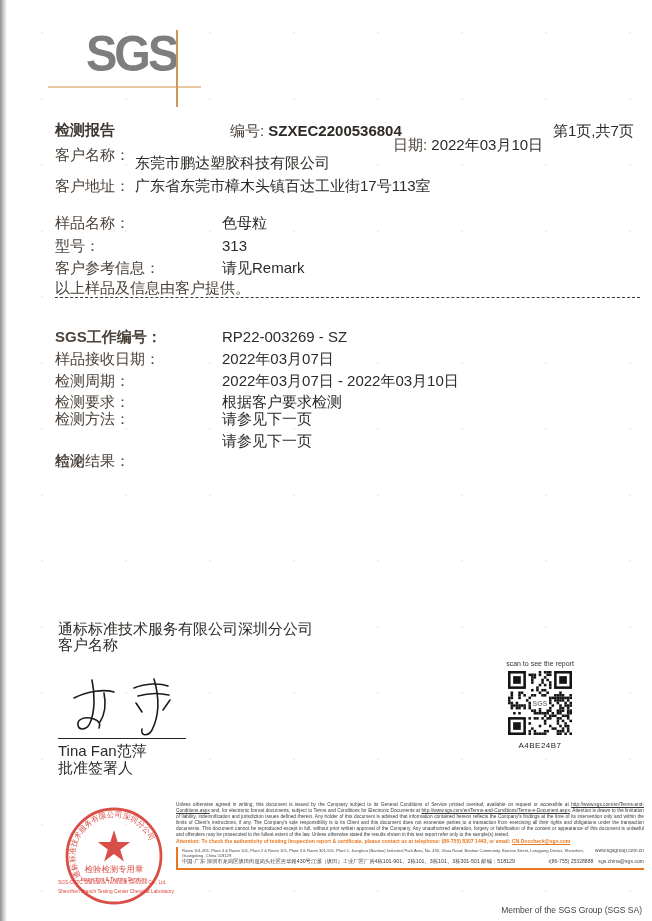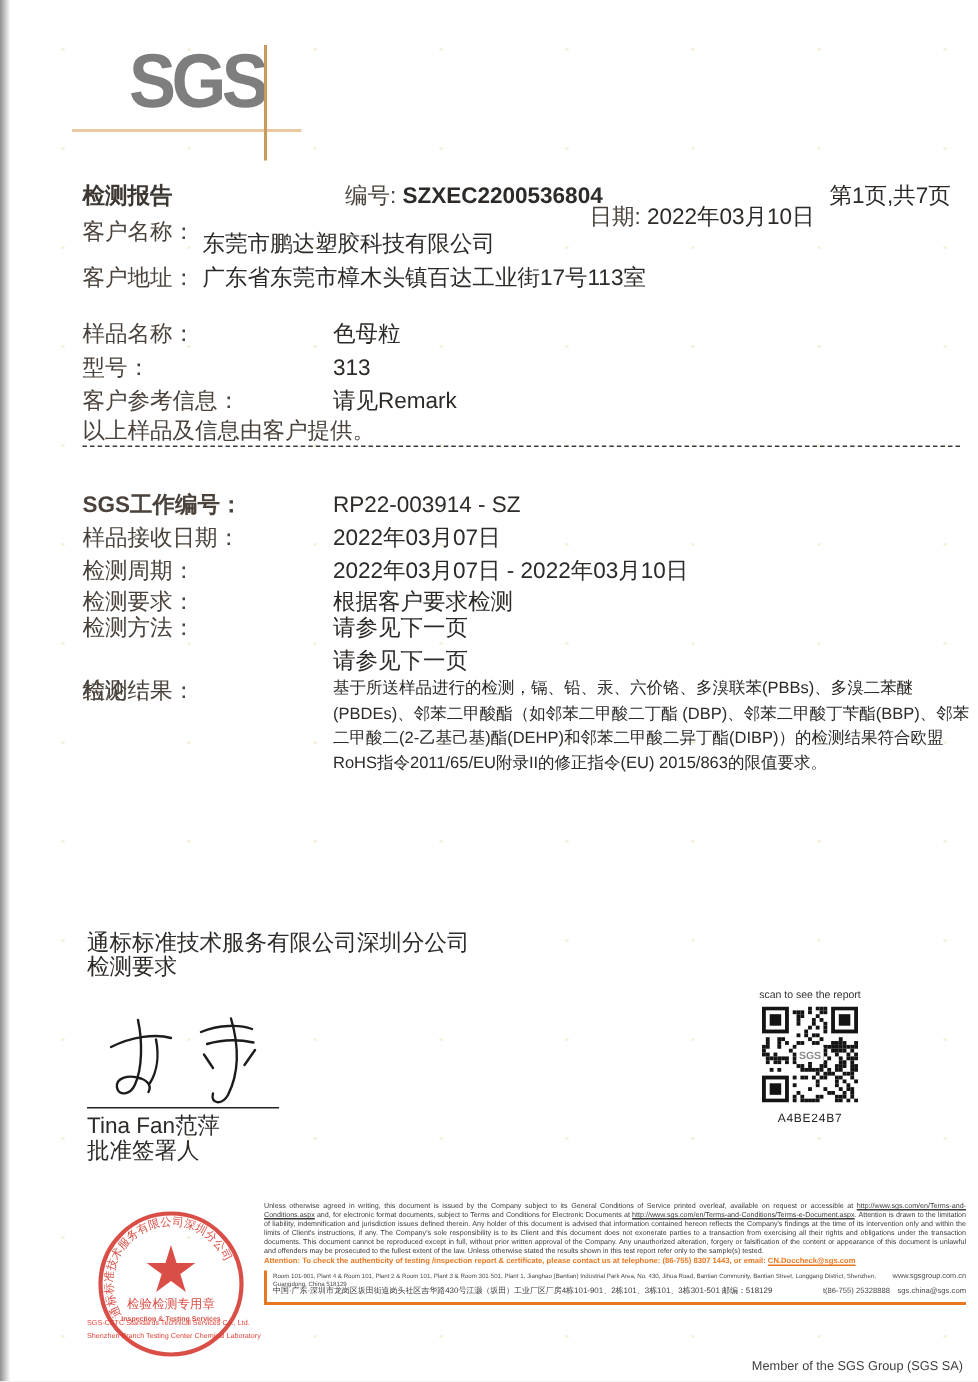--- a/index.html
+++ b/index.html
@@ -78,37 +78,36 @@
   <div class="abs t11 val" style="left:222px;top:216px;">色母粒</div>
   <div class="abs t11 label" style="left:55px;top:239px;">型号：</div>
   <div class="abs t11 val" style="left:222px;top:239px;">313</div>
   <div class="abs t11 label" style="left:55px;top:261px;">客户参考信息：</div>
   <div class="abs t11 val" style="left:222px;top:261px;">请见Remark</div>
   <div class="abs t11 label" style="left:55px;top:281px;">以上样品及信息由客户提供。</div>
 
   <div class="dashed-sep"></div>
 
   <div class="abs t11 label" style="left:55px;top:330px;font-weight:bold;">SGS工作编号：</div>
-  <div class="abs t11 val" style="left:222px;top:330px;">RP22-003914 - SZ</div>
+  <div class="abs t11 val" style="left:222px;top:330px;">RP22-003269 - SZ</div>
   <div class="abs t11 label" style="left:55px;top:352px;">样品接收日期：</div>
   <div class="abs t11 val" style="left:222px;top:352px;">2022年03月07日</div>
   <div class="abs t11 label" style="left:55px;top:374px;">检测周期：</div>
   <div class="abs t11 val" style="left:222px;top:374px;">2022年03月07日 - 2022年03月10日</div>
   <div class="abs t11 label" style="left:55px;top:395px;">检测要求：</div>
   <div class="abs t11 val" style="left:222px;top:395px;">根据客户要求检测</div>
   <div class="abs t11 label" style="left:55px;top:412px;">检测方法：</div>
   <div class="abs t11 val" style="left:222px;top:412px;">请参见下一页</div>
   <div class="abs t11 label" style="left:55px;top:434px;margin-top:20px;">检测结果：</div>
   <div class="abs t11 val" style="left:222px;top:434px;">请参见下一页</div>
 
   <div class="abs t11 label" style="left:55px;top:454px;">结论：</div>
-  <div class="conclusion">基于所送样品进行的检测，镉、铅、汞、六价铬、多溴联苯(PBBs)、多溴二苯醚(PBDEs)、邻苯二甲酸酯（如邻苯二甲酸二丁酯 (DBP)、邻苯二甲酸丁苄酯(BBP)、邻苯二甲酸二(2-乙基己基)酯(DEHP)和邻苯二甲酸二异丁酯(DIBP)）的检测结果符合欧盟RoHS指令2011/65/EU附录II的修正指令(EU) 2015/863的限值要求。</div>
 
   <div class="abs t11 val" style="left:58px;top:622px;">通标标准技术服务有限公司深圳分公司</div>
-  <div class="abs t11 val" style="left:58px;top:638px;">检测要求</div>
+  <div class="abs t11 val" style="left:58px;top:638px;">客户名称</div>
 
   <svg class="abs sig-svg" style="left:68px;top:676px;" width="124" height="62" viewBox="0 0 124 62">
     <path d="M6,22 C20,15 36,13 46,16"></path>
     <path d="M24,4 C27,18 27,36 22,47 C19,54 11,55 10,49 C9,43 17,40 26,43 C31,45 33,48 31,52"></path>
     <path d="M36,17 C38,27 37,38 32,46"></path>
     <path d="M66,12 C78,7 92,7 100,10"></path>
     <path d="M70,20 C80,17 92,17 101,19"></path>
     <path d="M86,3 C91,20 92,38 84,54 C80,61 72,60 74,53"></path>
     <path d="M68,27 L74,36"></path>
     <path d="M102,24 L95,34"></path>

